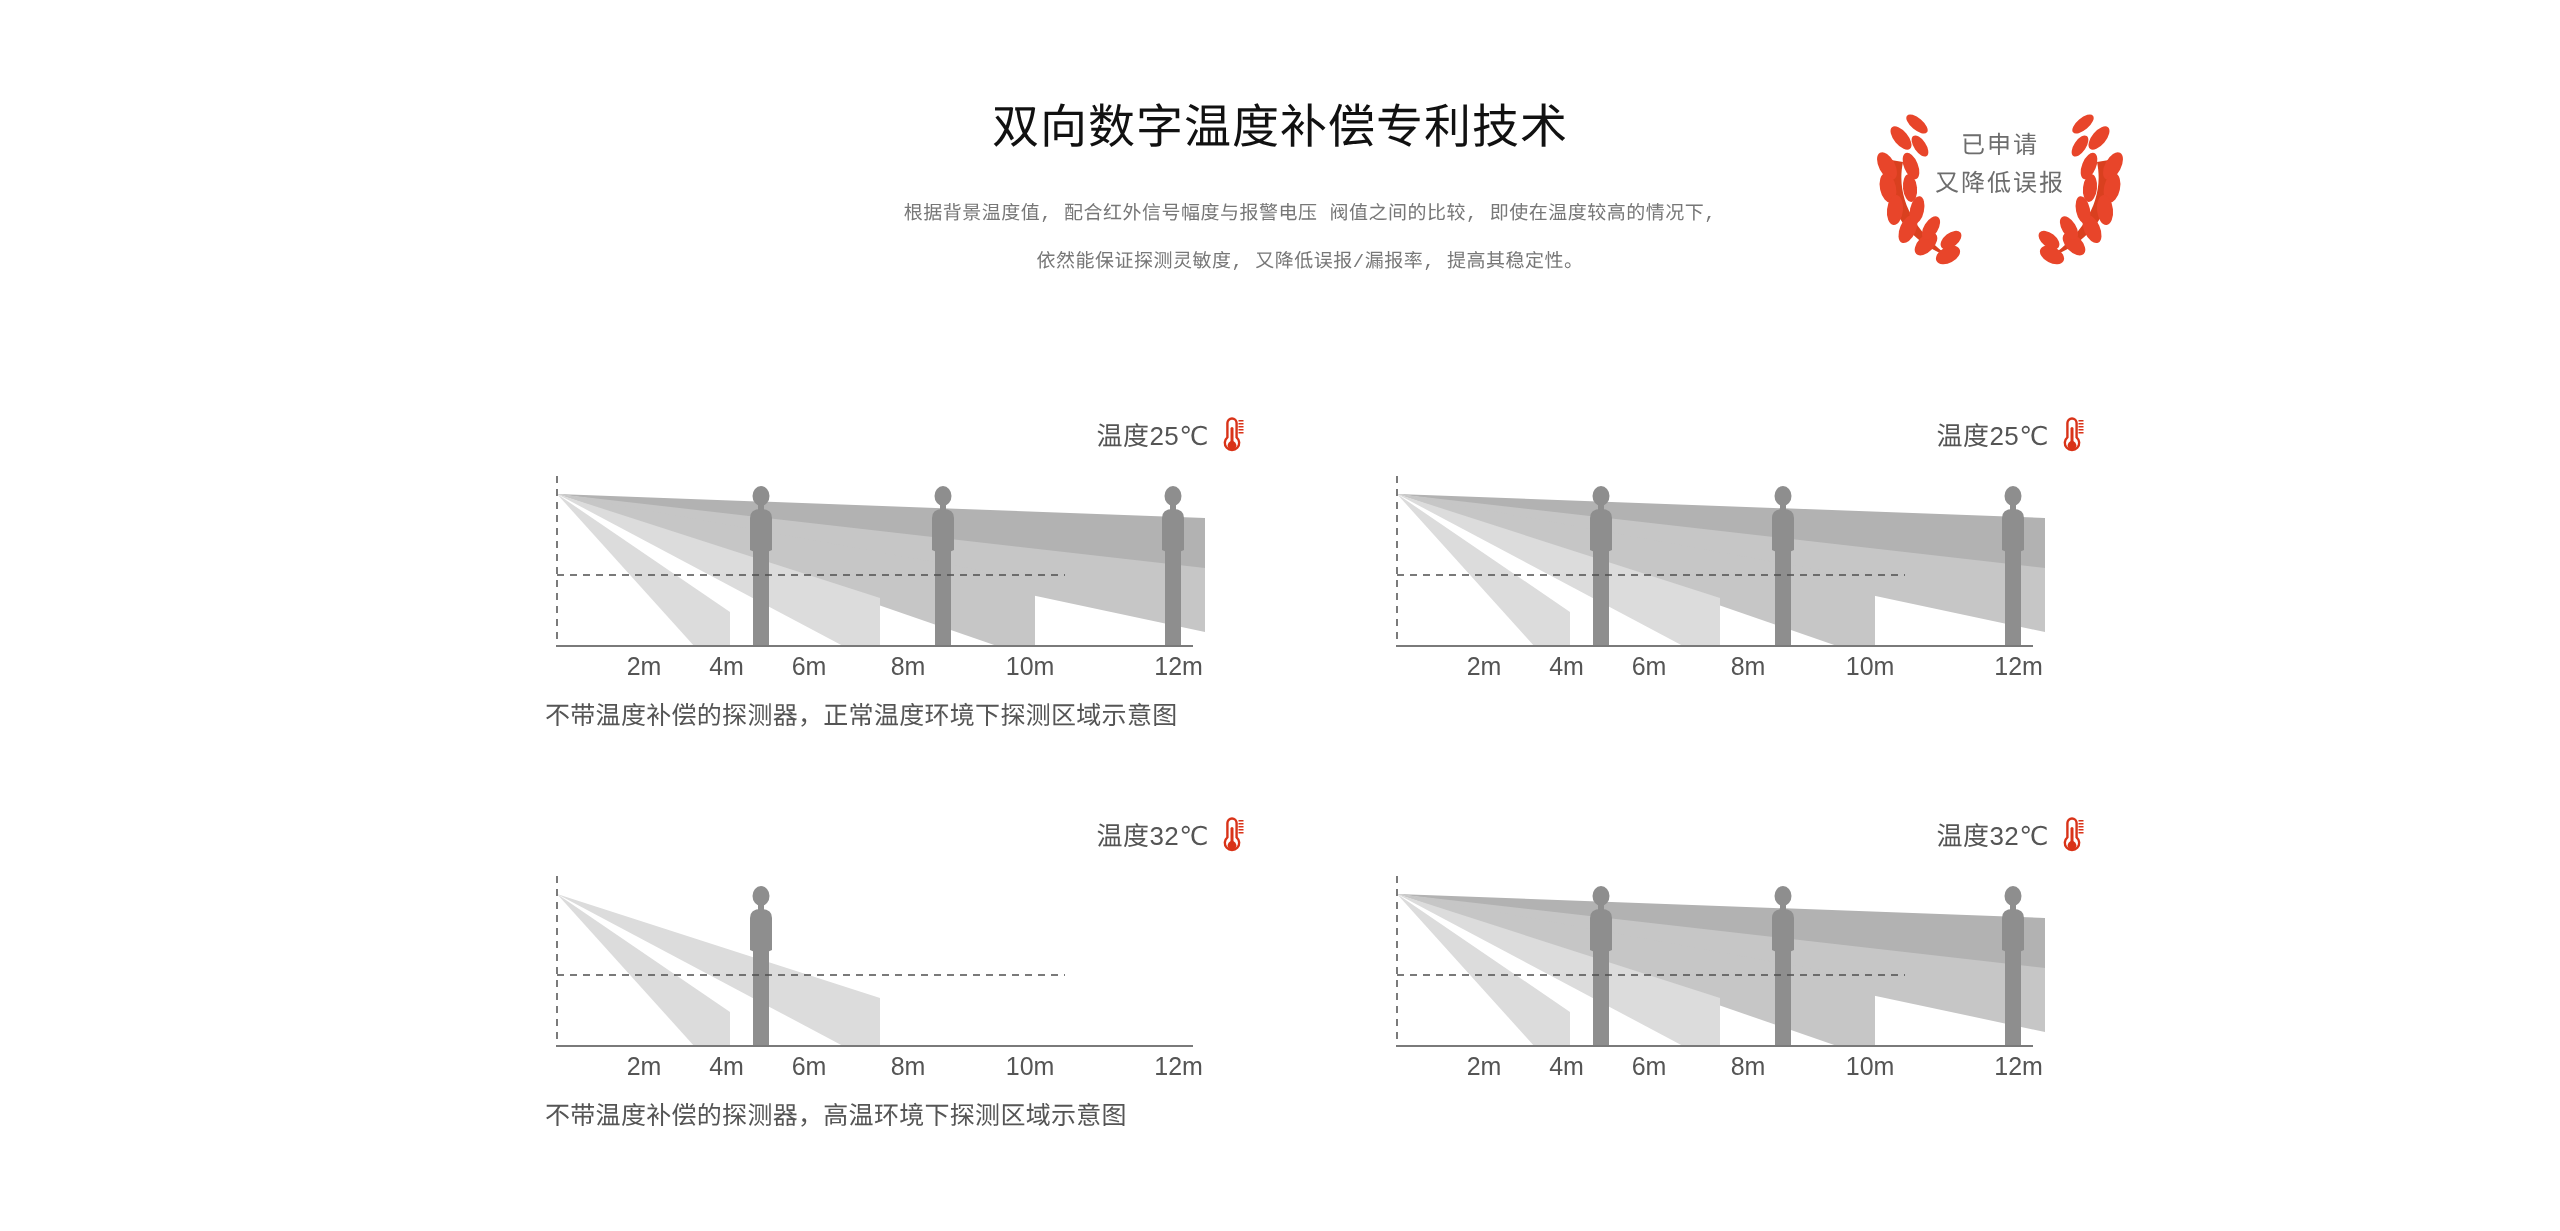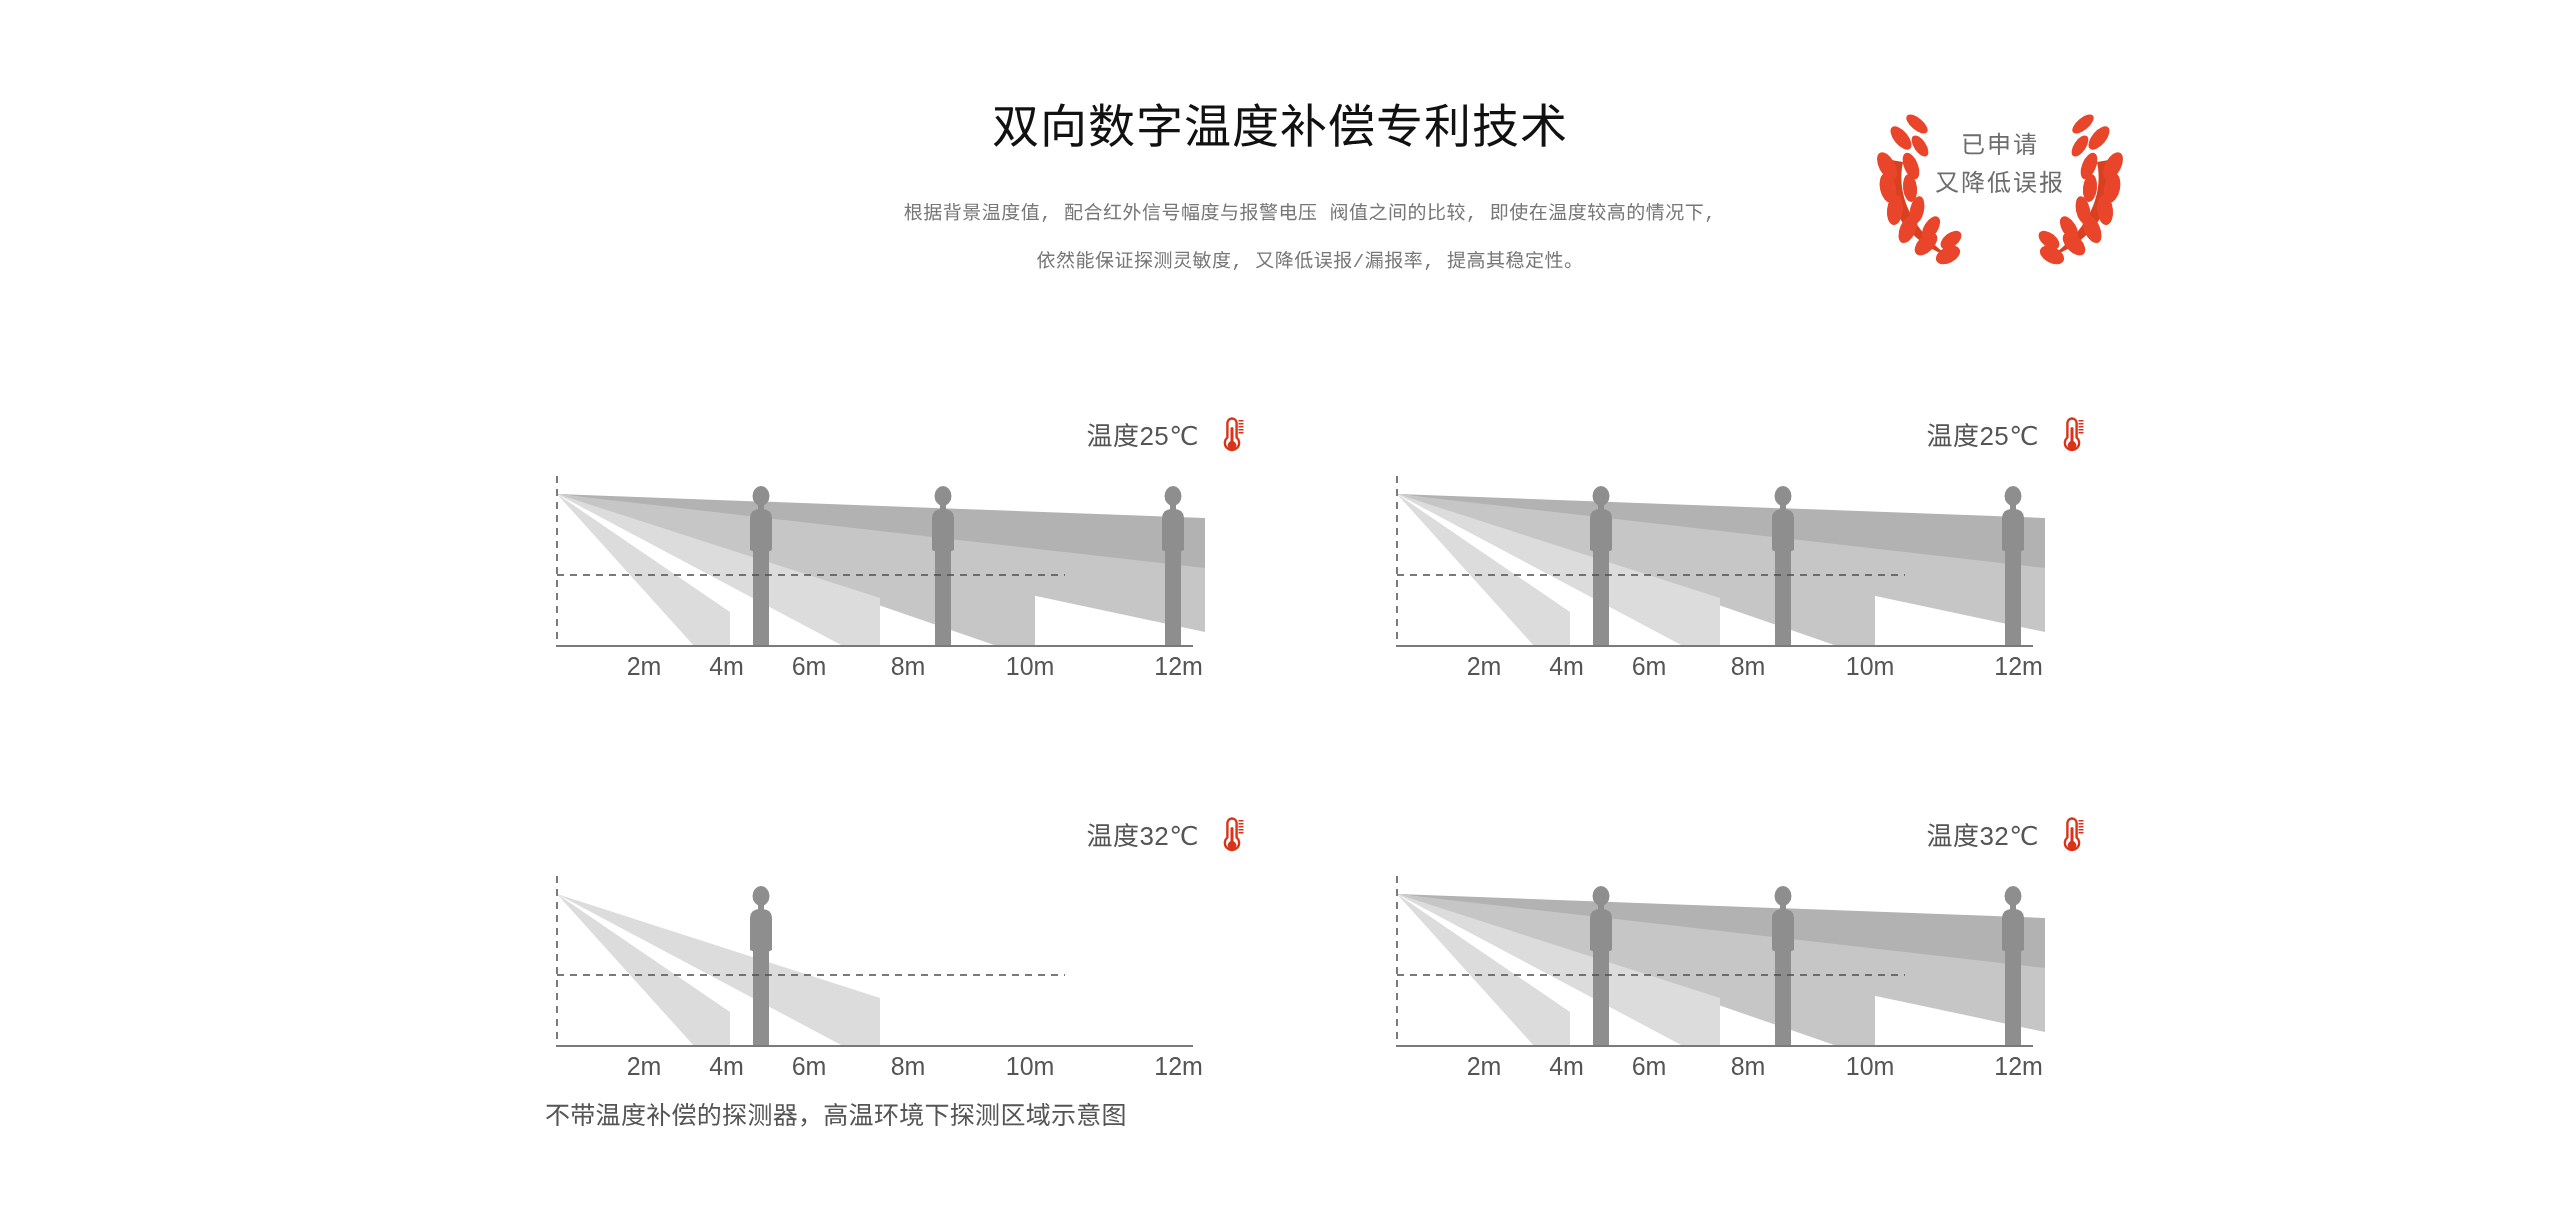--- a/index.html
+++ b/index.html
@@ -79,21 +79,21 @@
   .panel-bl { left: 545px;  top: 810px; }
   .panel-br { left: 1385px; top: 810px; }
 
   
   .temp-row {
     position: absolute;
     right: 0; top: 0;
     height: 52px;
     display: flex;
     align-items: center;
-    gap: 20px;
+    gap: 10px;
   }
   .temp-label {
     font-size: 26px;
     line-height: 30px;
     color: #555555;
     letter-spacing: 0.5px;
     white-space: nowrap;
   }
   .thermo-icon { width: 26px; height: 40px; display: block; }
 
@@ -261,20 +261,21 @@
 
   <div class="axis-labels">
     <span class="axis-tick" style="left:15.0%">2m</span>
     <span class="axis-tick" style="left:27.5%">4m</span>
     <span class="axis-tick" style="left:40.0%">6m</span>
     <span class="axis-tick" style="left:55.0%">8m</span>
     <span class="axis-tick" style="left:73.5%">10m</span>
     <span class="axis-tick" style="left:96.0%">12m</span>
   </div>
 
+  <div class="panel-caption">不带温度补偿的探测器，正常温度环境下探测区域示意图</div>
 </div>
 
 <div class="panel panel-tr">
   <div class="temp-row">
     <span class="temp-label">温度25℃</span>
     <svg class="thermo-icon" viewBox="0 0 26 40">
       <path d="M13 2.5 a4.6 4.6 0 0 1 4.6 4.6 v14.2 a7.2 7.2 0 1 1 -9.2 0 V7.1 A4.6 4.6 0 0 1 13 2.5 Z" fill="none" stroke="#D93318" stroke-width="2.4"></path>
       <circle cx="13" cy="29.5" r="4.4" fill="#D93318"></circle>
       <rect x="11.5" y="11" width="3" height="17" rx="1.5" fill="#D93318"></rect>
       <g fill="#D93318">

